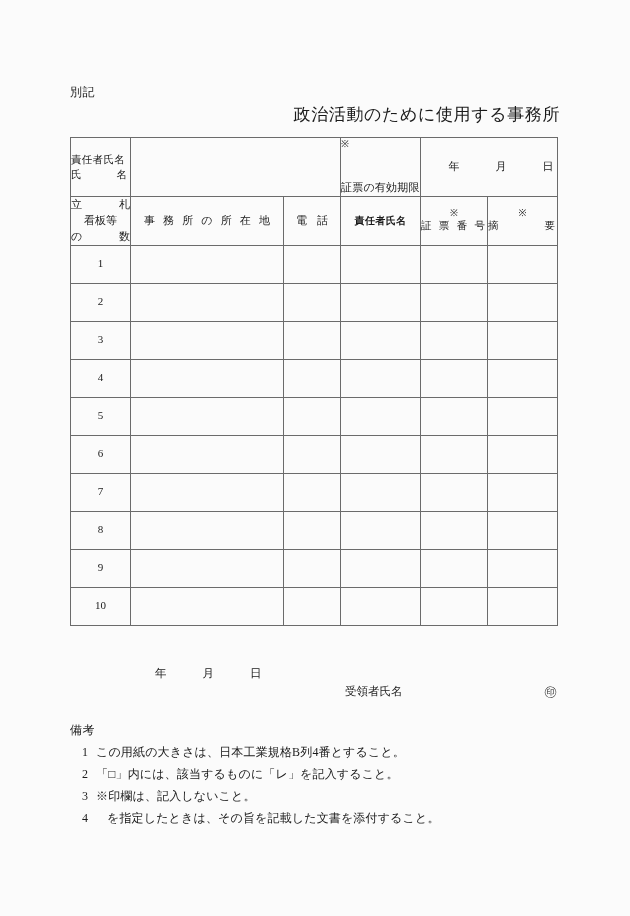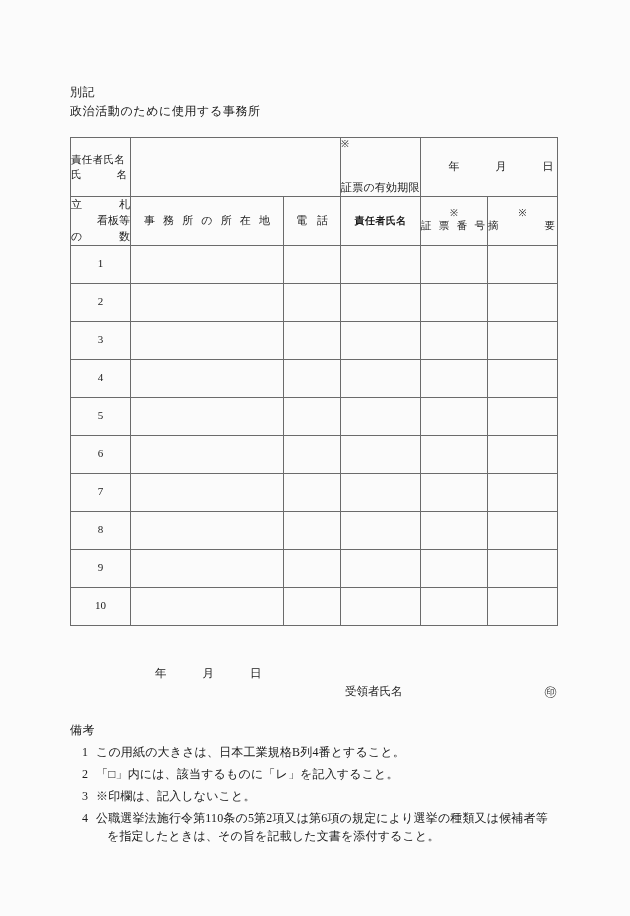--- a/index.html
+++ b/index.html
@@ -31,22 +31,22 @@
     left: 70px;
     top: 84px;
     font-size: 12px;
     letter-spacing: 0.5px;
   }
   .doc-title {
     position: absolute;
     left: 70px;
     top: 103px;
     width: 490px;
-    text-align: left;
-    font-size: 12px;
+    text-align: right;
+    font-size: 17px;
     letter-spacing: 0.6px;
   }
 
   
   .form-table {
     position: absolute;
     left: 70px;
     top: 137px;
     width: 487px;
     border-collapse: collapse;
@@ -102,21 +102,21 @@
   }
 
   
   .hdr-row2 td { height: 48px; text-align: center; }
   .sign-count {
     padding: 3px 7px;
     font-size: 10.5px;
     line-height: 1.42;
   }
   .sign-count .sp2 { display: flex; justify-content: space-between; }
-  .sign-count .mid { display: block; text-align: right; }
+  .sign-count .mid { display: block; text-align: center; }
   .spread-addr {
     display: flex;
     justify-content: space-between;
     padding: 0 13px;
     font-size: 11px;
   }
   .spread-tel {
     display: flex;
     justify-content: space-between;
     padding: 0 12px;
@@ -398,19 +398,18 @@
       <span class="remark-num">2</span>
       <span class="remark-text">「□」内には、該当するものに「レ」を記入すること。</span>
     </div>
     <div class="remark-item">
       <span class="remark-num">3</span>
       <span class="remark-text">※印欄は、記入しないこと。</span>
     </div>
     <div class="remark-item">
       <span class="remark-num">4</span>
       <span class="remark-text">
-        <span>公職選挙法施行令第110条の5第2項又は第6項の規定により選挙の種類又は候補者等</span>
         <span class="cont">を指定したときは、その旨を記載した文書を添付すること。</span>
       </span>
     </div>
   </div>
 
 </div>
 
 </body></html>

